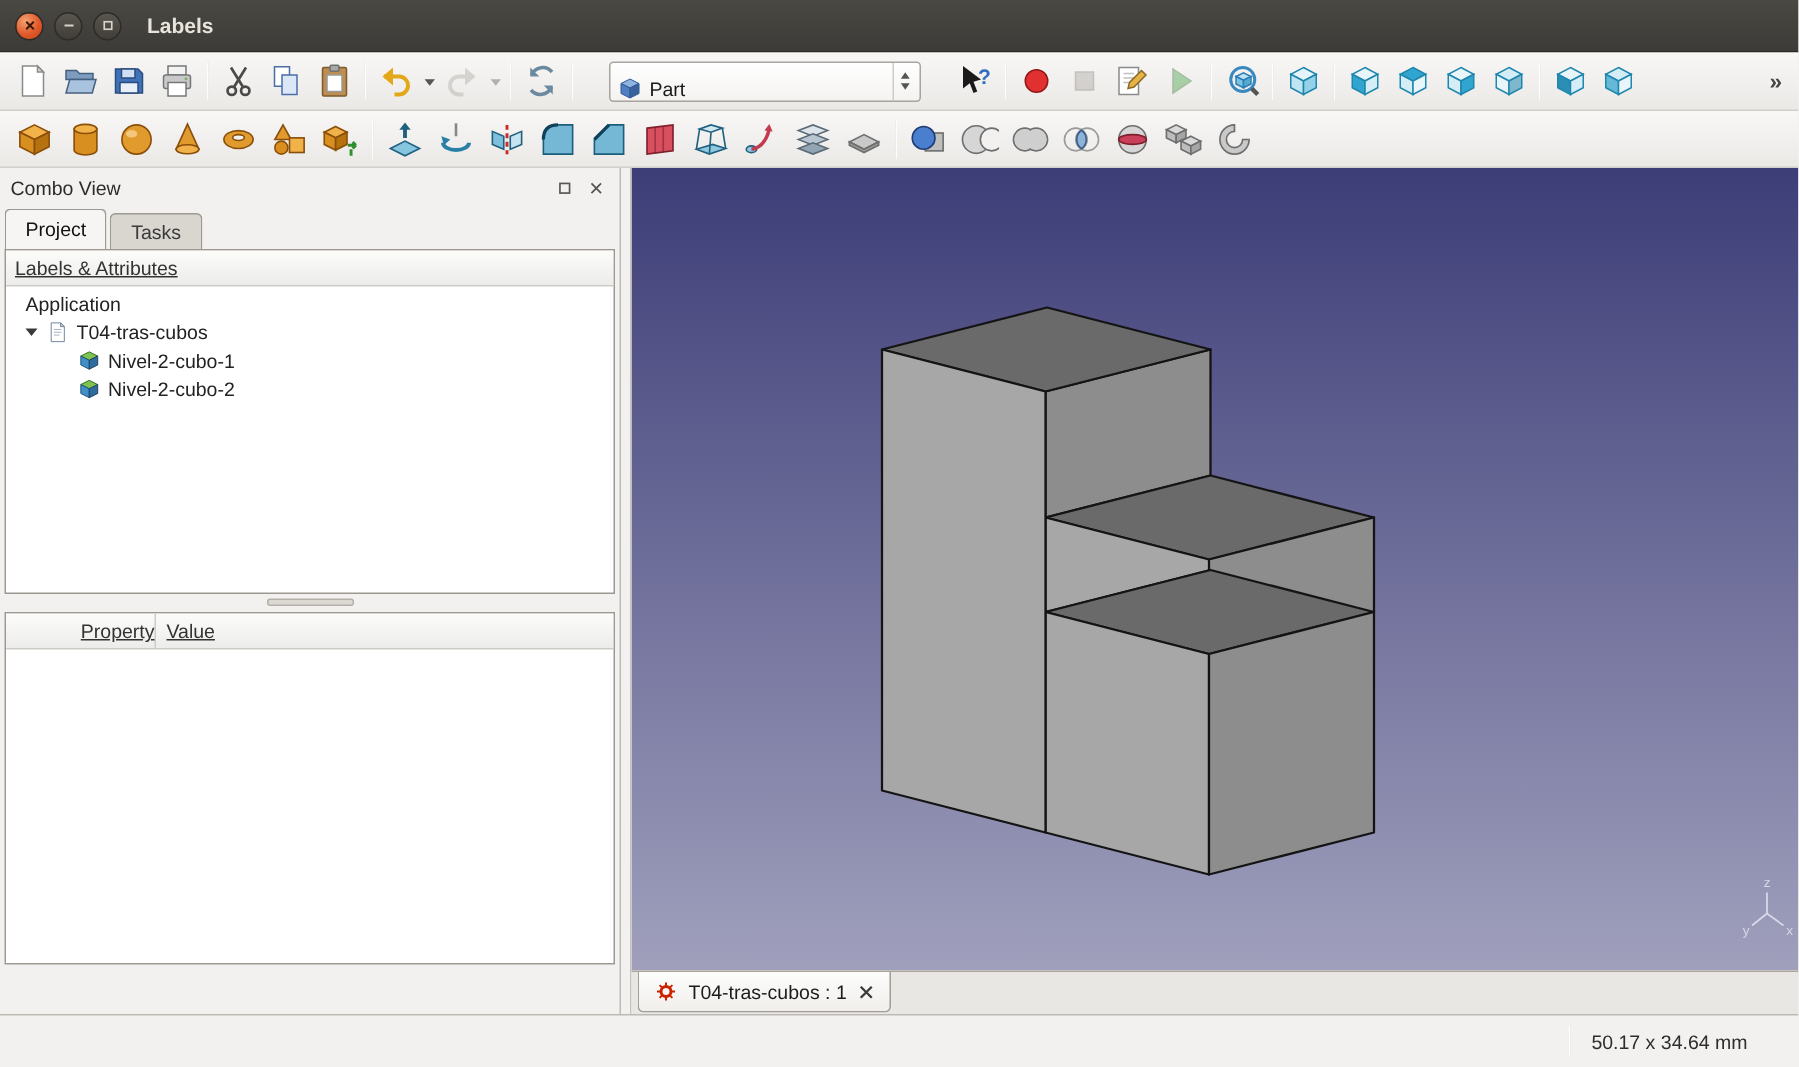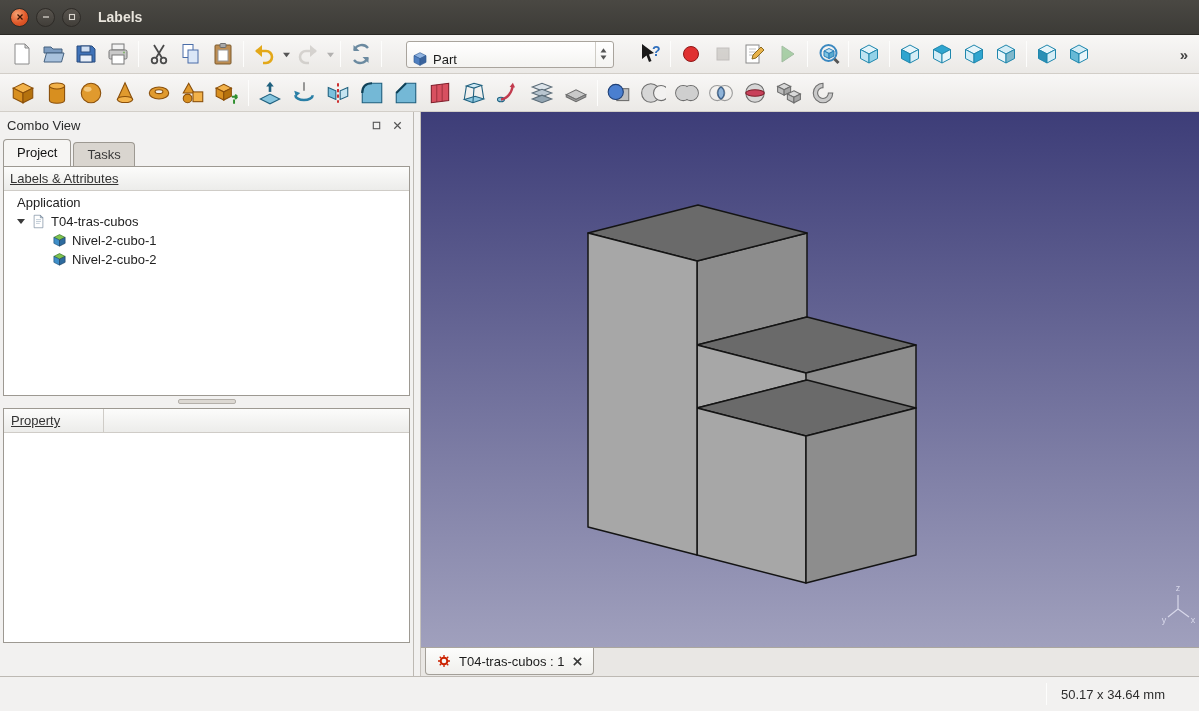--- a/index.html
+++ b/index.html
@@ -41,21 +41,21 @@
 
   .cv-tabs { height: 28px; display: flex; align-items: flex-end; padding-left: 3px; }
   .cv-tab { padding: 0 13px; height: 24px; line-height: 23px; background: #d9d5cf; border: 1px solid #9d9992; border-bottom: none; border-radius: 4px 4px 0 0; margin-right: 2px; color: #3a3a3a; }
   .cv-tab.active { background: #f6f5f3; height: 27px; line-height: 26px; color: #111; }
 
   .cv-box { margin: 0 3px; background: #fff; border: 1px solid #9d9992; display: flex; flex-direction: column; overflow: hidden; }
   .tree-box { height: 230px; }
   .table-box { height: 235px; }
   .box-header { height: 24px; flex: none; background: linear-gradient(#fcfcfb, #ececea); border-bottom: 1px solid #cfccc7; display: flex; align-items: center; padding-left: 6px; color: #333; text-decoration: underline; }
   .table-box .box-header { padding-left: 0; }
-  .col-prop { width: 100px; padding-left: 7px; border-right: 1px solid #cfccc7; height: 100%; line-height: 23px; }
+  .col-prop { width: 100px; padding-left: 7px; border-right: 1px solid #cfccc7; height: 100%; line-height: 23px; text-align: right; }
   .col-val { flex: 1; padding-left: 7px; height: 100%; line-height: 23px; }
   .box-body { flex: 1; overflow: hidden; padding-top: 2px; }
 
   .tree-row { height: 19px; display: flex; align-items: center; }
   .tree-row .tree-label { margin-left: 5px; white-space: nowrap; }
   .tree-row.bold .tree-label { font-weight: normal; }
   .tree-row.lvl0 { padding-left: 8px; }
   .tree-row.lvl1 { padding-left: 13px; }
   .tree-row.lvl2 { padding-left: 48px; }
   .expander { width: 0; height: 0; border-left: 4px solid transparent; border-right: 4px solid transparent; border-top: 5px solid #3a3a3a; margin-right: 6px; }
@@ -636,20 +636,21 @@
           </div>
       </div>
 
       <div class="cv-splitter">
         <div class="grip"></div>
       </div>
 
       <div class="cv-box table-box">
         <div class="box-header">
           <div class="col-prop">Property</div>
+          <div class="col-val">Value</div>
         </div>
         <div class="box-body"></div>
       </div>
 
     </div>
 
     <div class="v-split"></div>
 
     <div class="viewport">
       <div class="scene">

